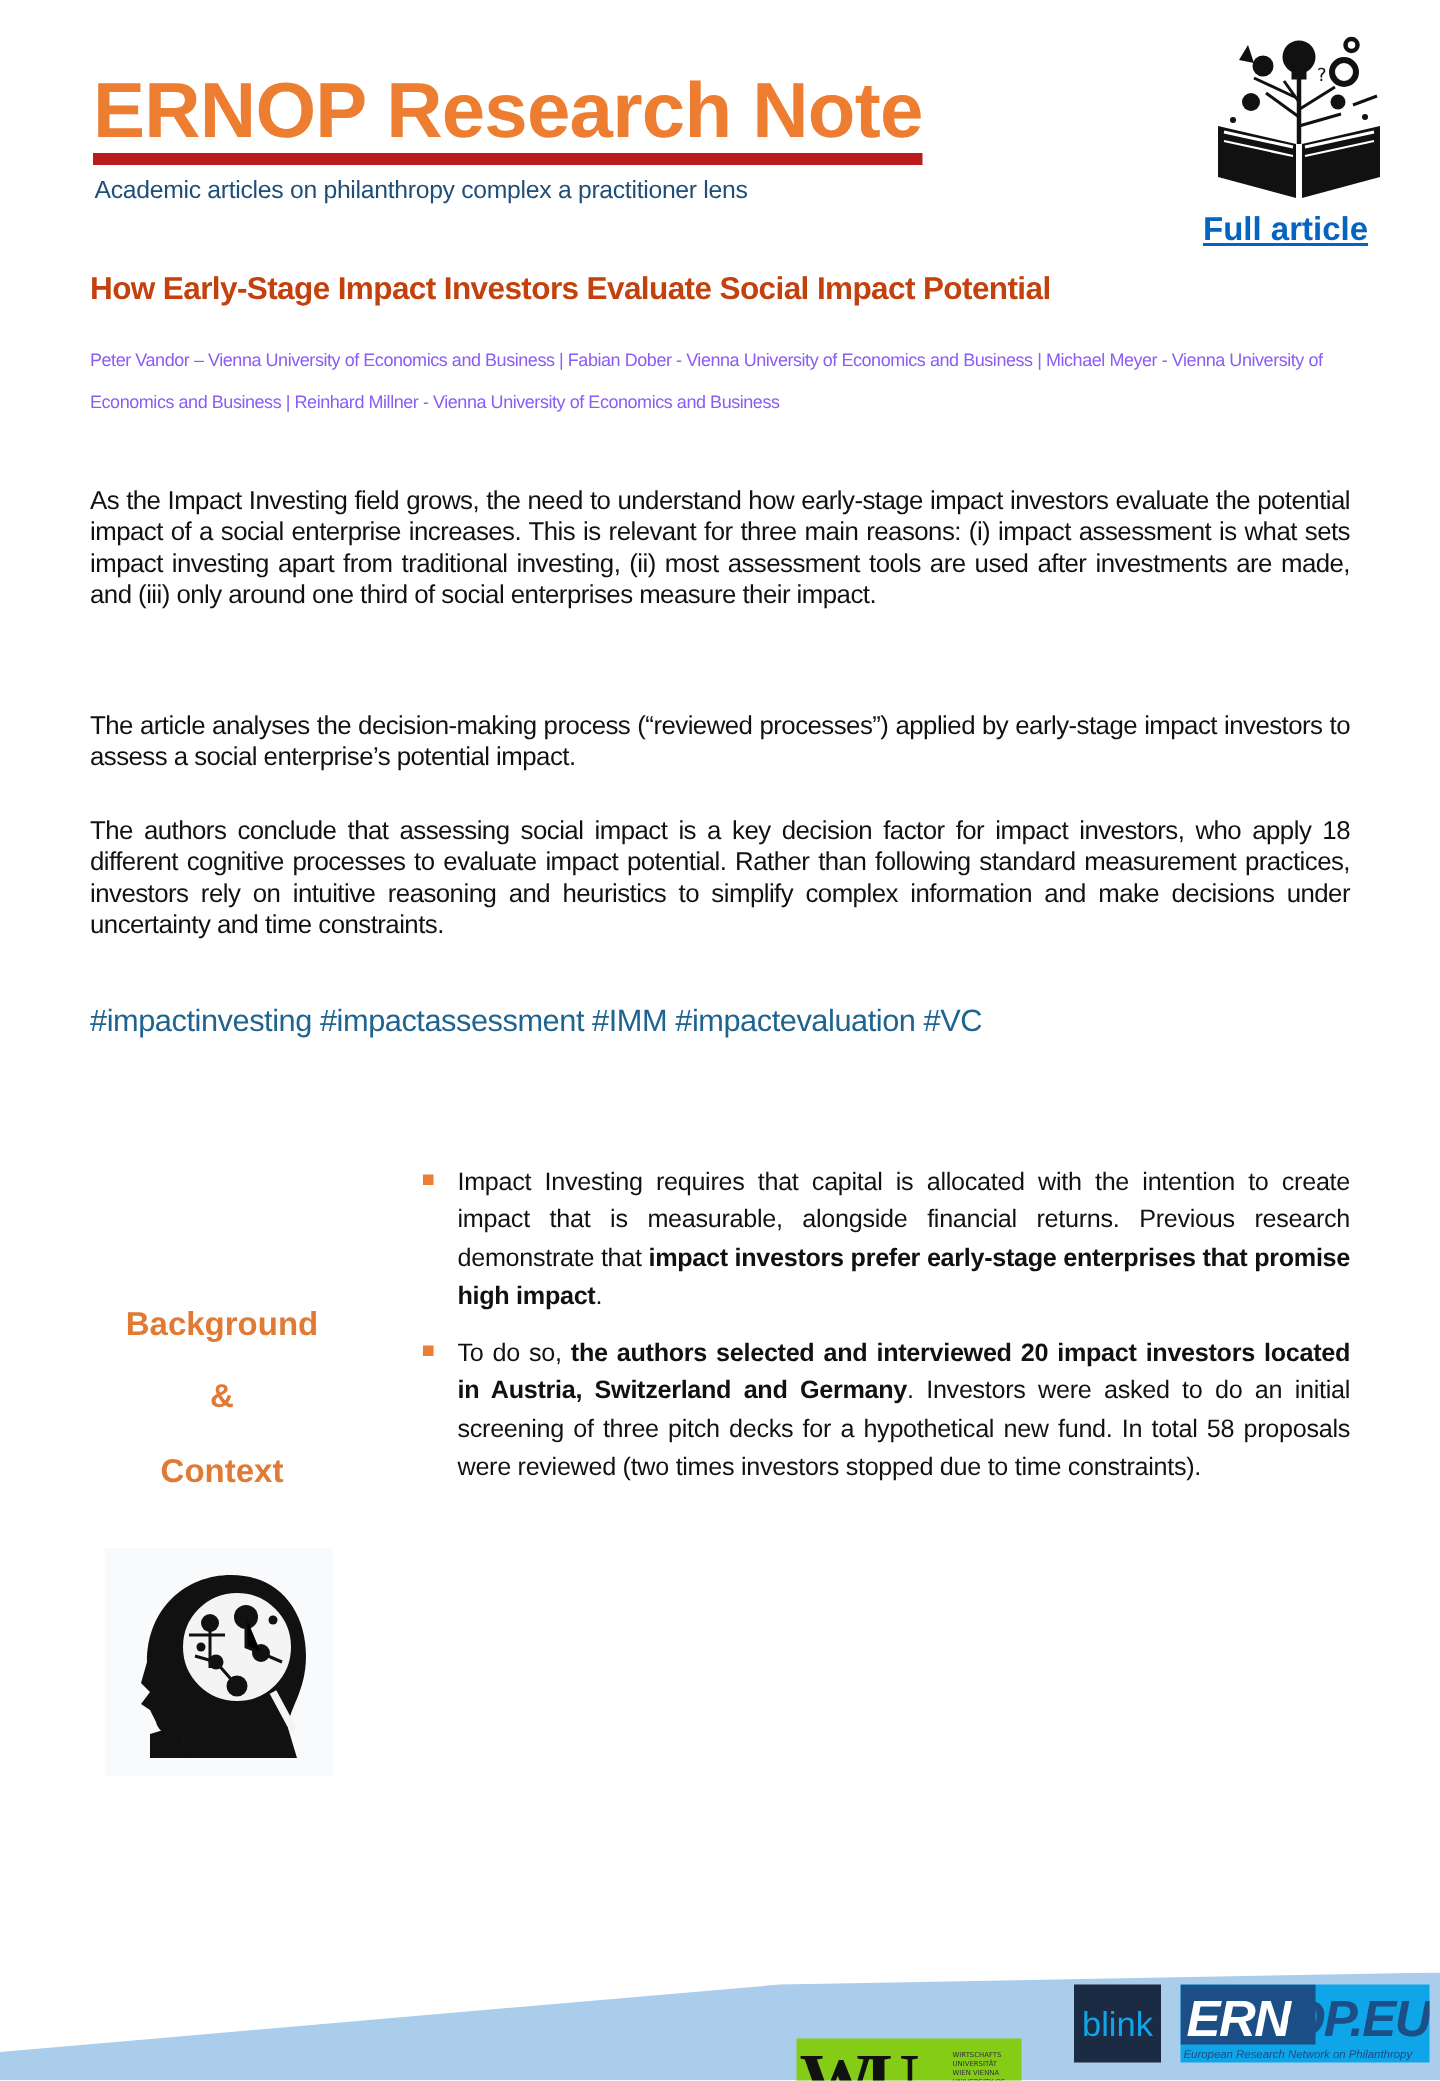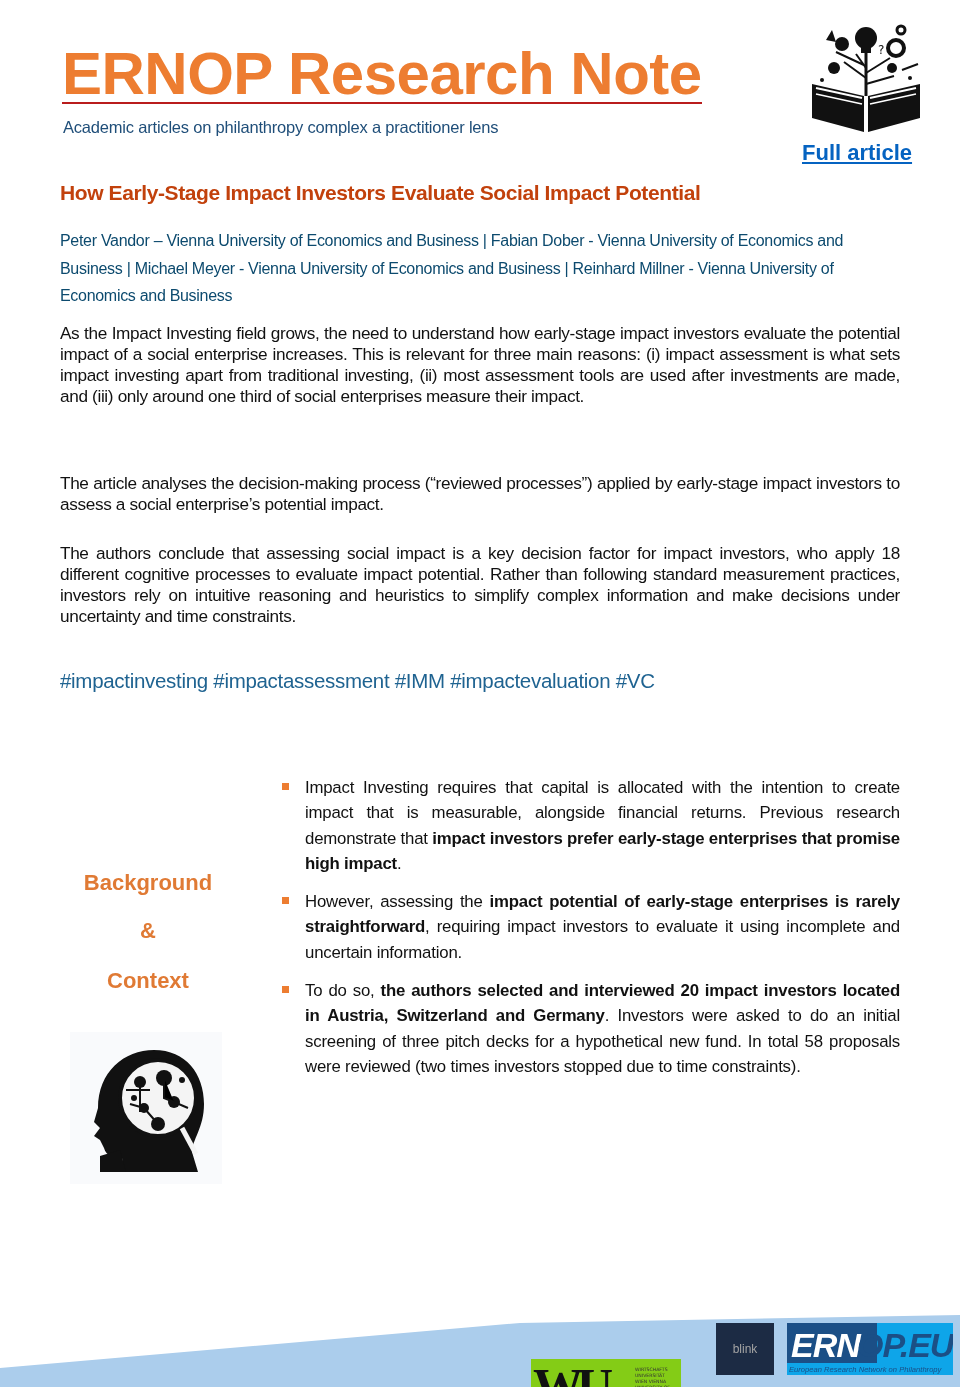--- a/index.html
+++ b/index.html
@@ -1,43 +1,43 @@
 <!DOCTYPE html>
 <html><head>
 <meta charset="utf-8">
 <style>
   * { box-sizing: border-box; margin: 0; padding: 0; }
   html, body { width: 960px; height: 1387px; background: #ffffff; overflow: hidden; }
   body { position: relative; font-family: "Liberation Sans", "DejaVu Sans", sans-serif; color: #111; }
 
   .title {
     position: absolute; left: 62px; top: 46px;
-    font-size: 60px; font-weight: bold; color: #ED7D31;
+    font-size: 52px; font-weight: bold; color: #ED7D31;
     letter-spacing: -0.5px; line-height: 56px;
-    border-bottom: 2px solid #b91c1c; padding-bottom: 0px;
+    border-bottom: 8px solid #b91c1c; padding-bottom: 0px;
   }
   .subtitle {
     position: absolute; left: 63px; top: 118px;
     font-size: 16.5px; color: #1F4E79; letter-spacing: -0.2px;
   }
   .logo-top {
     position: absolute; left: 806px; top: 18px; width: 120px; height: 118px;
   }
   .full-article {
     position: absolute; left: 802px; top: 140px;
     font-size: 22px; font-weight: bold; color: #0563C1; text-decoration: underline;
     cursor: pointer;
   }
   .article-title {
     position: absolute; left: 60px; top: 181px;
     font-size: 21px; font-weight: bold; color: #c2410c; letter-spacing: -0.4px;
   }
   .authors {
     position: absolute; left: 60px; top: 227px; width: 840px;
-    font-size: 16px; line-height: 27.5px; color: #0c4a6e; letter-spacing: -0.3px;
+    font-size: 12px; line-height: 27.5px; color: #8b5cf6; letter-spacing: -0.3px;
   }
   .body-p {
     position: absolute; left: 60px; width: 840px;
     font-size: 17.2px; line-height: 21px; color: #111; text-align: justify;
     letter-spacing: -0.35px;
   }
   .hashtags {
     position: absolute; left: 60px; top: 669px;
     font-size: 20.5px; color: #1F6391; letter-spacing: -0.3px;
   }
@@ -56,21 +56,21 @@
     margin-bottom: 13px; letter-spacing: -0.2px;
   }
   .bullets li .sq {
     position: absolute; left: 0; top: 8px; width: 7px; height: 7px; background: #ED7D31;
   }
   .bullets b { font-weight: bold; }
 
   .wave { position: absolute; left: 0; top: 1315px; width: 960px; height: 72px; }
   .footer-logo { position: absolute; }
   .wu { left: 531px; top: 1323px; width: 150px; height: 38px; background: #84cc16; margin-top: 36px; }
-  .blink { left: 716px; top: 1323px; width: 58px; height: 52px; background: #1C2B44; color: #a3a3a3; font-size: 12px; display:flex; align-items:center; justify-content:center; font-weight: normal; }
+  .blink { left: 716px; top: 1323px; width: 58px; height: 52px; background: #1C2B44; color: #0ea5e9; font-size: 23px; display:flex; align-items:center; justify-content:center; font-weight: normal; }
   .ernop { left: 787px; top: 1323px; width: 166px; height: 52px; background: #0ea5e9; font-style: italic; }
 </style>
 </head>
 <body>
 
 <div class="title">ERNOP Research Note</div>
 <div class="subtitle">Academic articles on philanthropy complex a practitioner lens</div>
 
 <div class="logo-top">
   <svg width="120" height="118" viewBox="0 0 120 118">
@@ -133,24 +133,20 @@
   </svg>
 </div>
 
 <ul class="bullets">
   <li>
     <span class="sq"></span>
     <span>Impact Investing requires that capital is allocated with the intention to create impact that is measurable, alongside financial returns. Previous research demonstrate that </span><b>impact investors prefer early-stage enterprises that promise high impact</b><span>.</span>
   </li>
   <li>
     <span class="sq"></span>
-    <span>However, assessing the </span><b>impact potential of early-stage enterprises is rarely straightforward</b><span>, requiring impact investors to evaluate it using incomplete and uncertain information.</span>
-  </li>
-  <li>
-    <span class="sq"></span>
     <span>To do so, </span><b>the authors selected and interviewed 20 impact investors located in Austria, Switzerland and Germany</b><span>. Investors were asked to do an initial screening of three pitch decks for a hypothetical new fund. In total 58 proposals were reviewed (two times investors stopped due to time constraints).</span>
   </li>
 </ul>
 
 <svg class="wave" viewBox="0 0 960 72" preserveAspectRatio="none">
   <path d="M0 53 L520 8 L960 0 L960 72 L0 72 Z" fill="#ABCDEC"></path>
 </svg>
 
 <div class="footer-logo wu">
   <svg width="150" height="52" viewBox="0 0 150 52">

